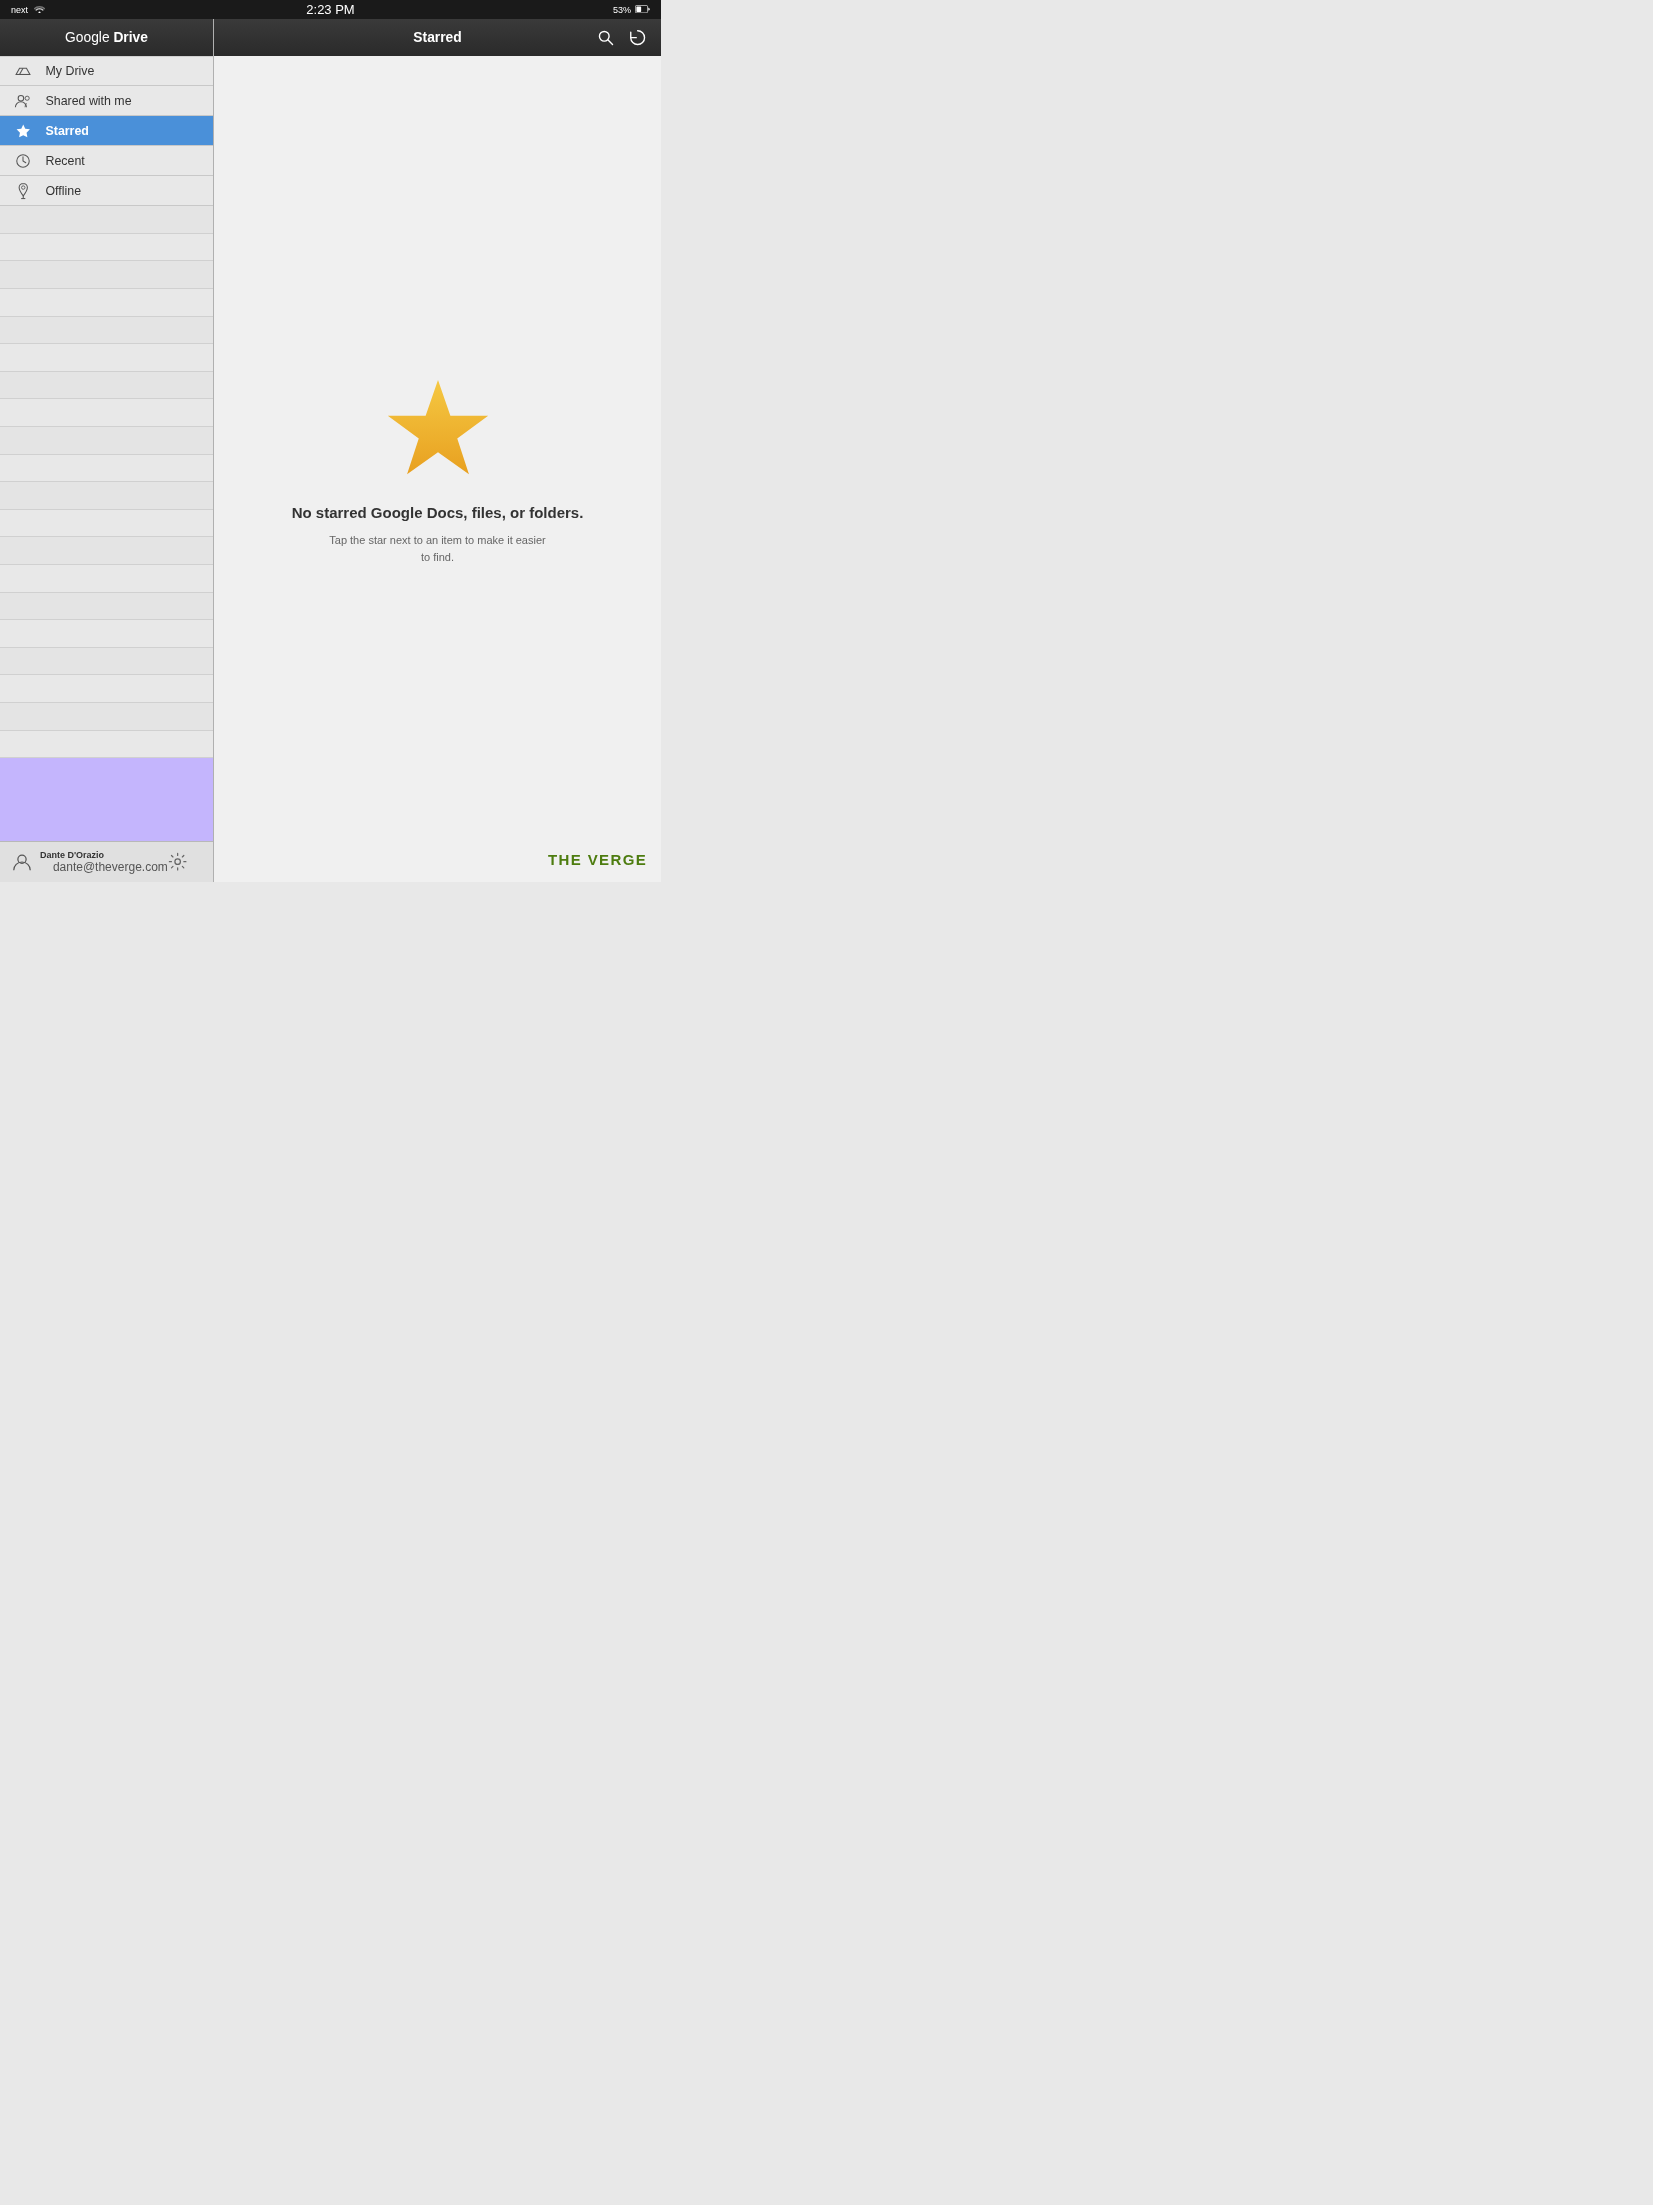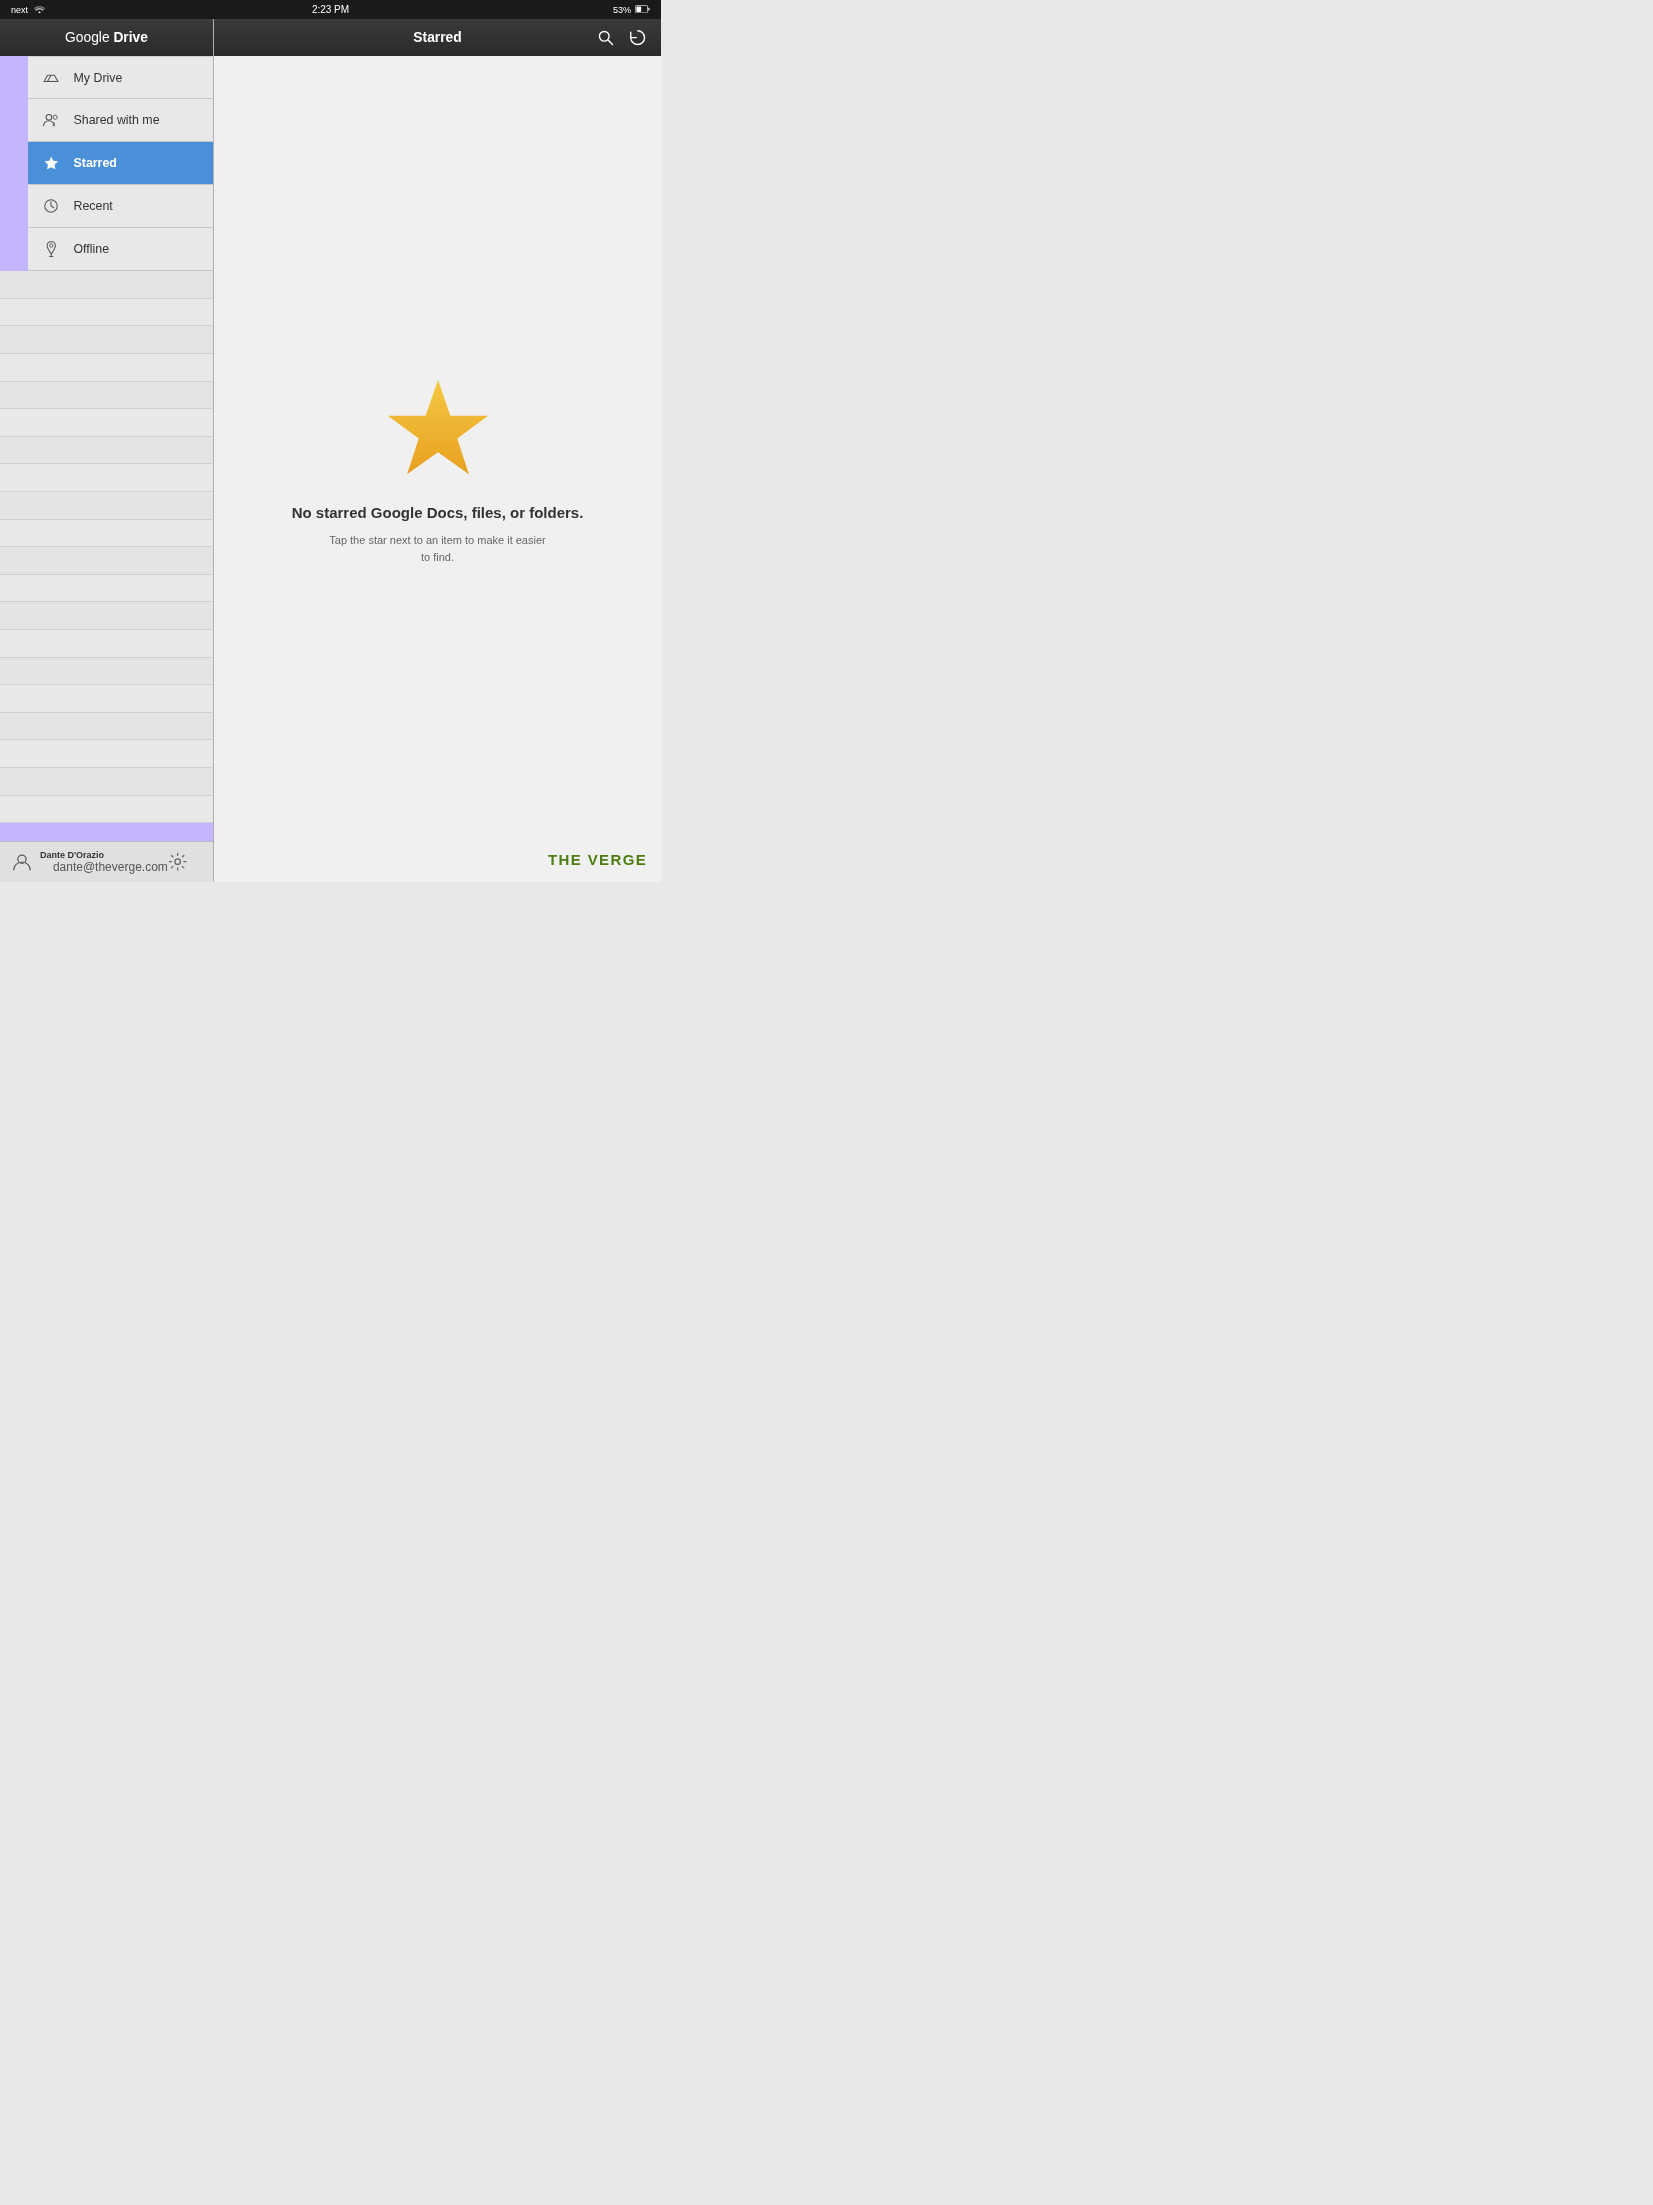--- a/index.html
+++ b/index.html
@@ -29,21 +29,21 @@
       gap: 5.5px;
       color: white;
       font-size: 9px;
       font-weight: 500;
     }
     .status-bar-center {
       position: absolute;
       left: 50%;
       transform: translateX(-50%);
       color: white;
-      font-size: 10px;
+      font-size: 13px;
       font-weight: 500;
     }
     .status-bar-right {
       display: flex;
       align-items: center;
       gap: 4.1px;
       color: white;
       font-size: 9px;
     }
 
@@ -80,29 +80,28 @@
     .sidebar-header-title strong {
       font-weight: 700;
     }
 
     .sidebar-nav {
       flex: 1;
       overflow-y: auto;
     }
 
     .nav-item {
-      height: 43px;
+      height: 30px;
       display: flex;
       align-items: center;
       padding: 0 13.8px;
       gap: 12.4px;
       border-bottom: 0.7px solid #c8c8c8;
       background: #e8e8e8;
       cursor: pointer;
-      margin-left: 28px;
     }
     .nav-item:first-child {
       border-top: 0.7px solid #d0d0d0;
     }
     .nav-item.active {
       background: #4a90d9;
     }
     .nav-item-icon {
       width: 19.3px;
       height: 19.3px;

